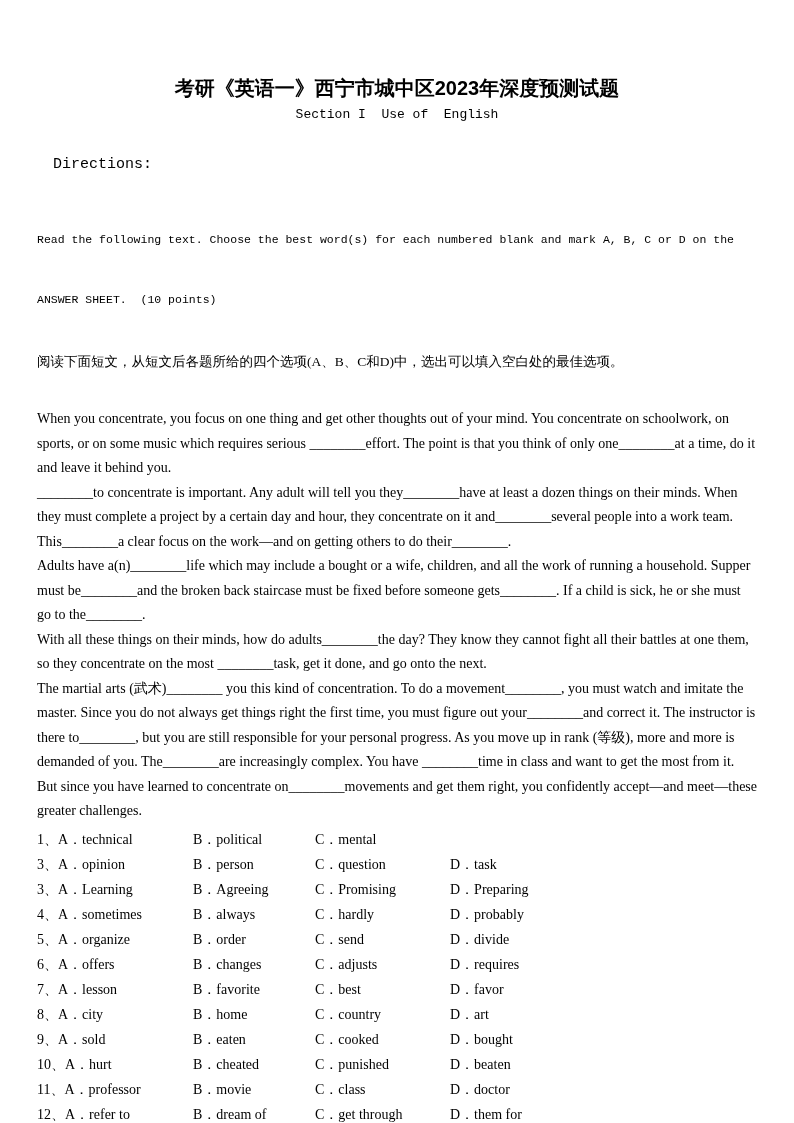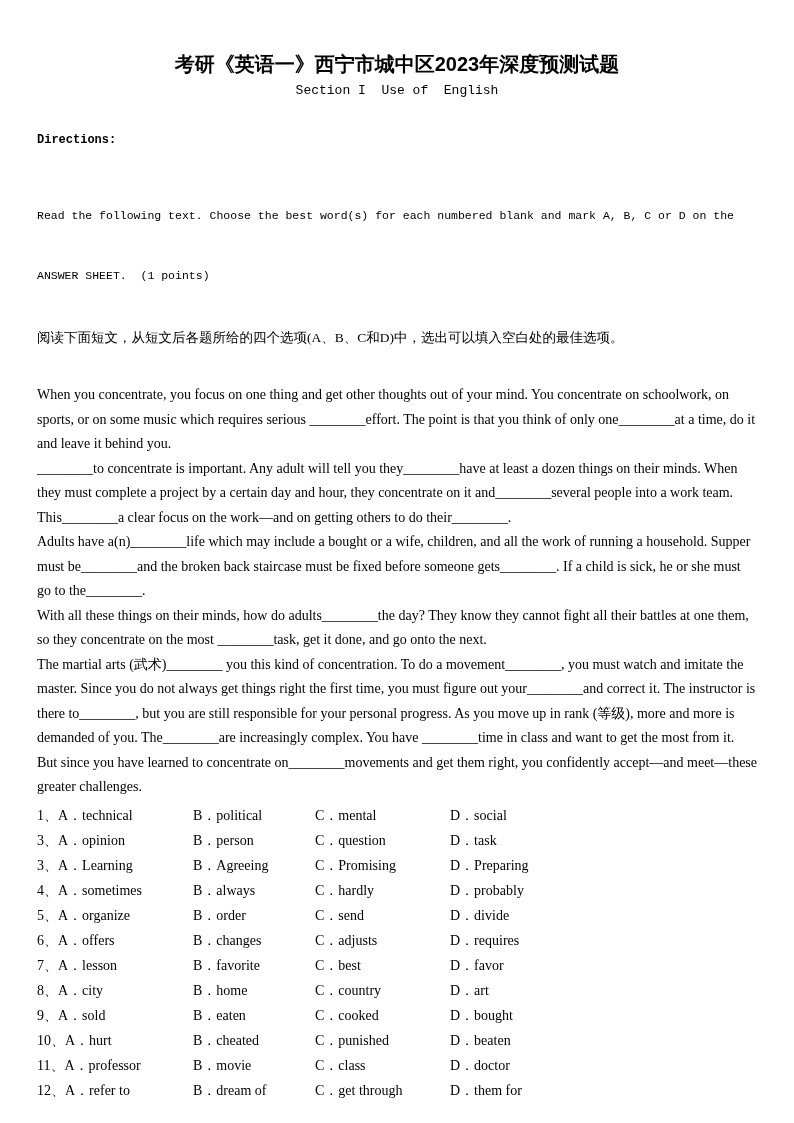--- a/index.html
+++ b/index.html
@@ -10,21 +10,21 @@
   }
   body {
     width: 794px;
     height: 1123px;
     overflow: hidden;
   }
   .page {
     box-sizing: border-box;
     width: 794px;
     height: 1123px;
-    padding: 52px 37px 0 37px;
+    padding: 76px 37px 0 37px;
     background: #ffffff;
   }
   .doc-title {
     margin: 0;
     font-family: "Liberation Sans", "DejaVu Sans", sans-serif;
     font-weight: bold;
     font-size: 20px;
     line-height: 24px;
     text-align: center;
     letter-spacing: 0px;
@@ -38,22 +38,23 @@
     white-space: pre-wrap;
   }
   .directions {
     margin-top: 4px;
     font-family: "Liberation Mono", "DejaVu Sans Mono", monospace;
     font-size: 11.5px;
     line-height: 15px;
     white-space: pre-wrap;
   }
   .dir-label {
-    font-weight: bold;
-    font-size: 12px;
+    font-weight: normal;
+    font-size: 15px;
+    margin-left: 16px;
   }
   .dir-line-cn {
     font-family: "Liberation Serif", "DejaVu Serif", serif;
     font-size: 13.5px;
     line-height: 17px;
     margin-top: 1px;
     white-space: pre-wrap;
   }
   .passage {
     margin-top: 7px;
@@ -87,21 +88,21 @@
 
   <h1 class="doc-title">考研《英语一》西宁市城中区2023年深度预测试题</h1>
 
   <div class="section-heading">Section I  Use of  English</div>
 
   <div class="directions">
     <div class="dir-label">Directions:</div>
     <div id="dir-lines-en">
   <div class="dir-line">Read the following text. Choose the best word(s) for each numbered blank and mark A, B, C or D on the</div>
 
-  <div class="dir-line">ANSWER SHEET.  (1 points)</div>
+  <div class="dir-line">ANSWER SHEET.  (10 points)</div>
 </div>
     <div class="dir-line-cn">阅读下面短文，从短文后各题所给的四个选项(A、B、C和D)中，选出可以填入空白处的最佳选项。</div>
   </div>
 
   <div class="passage" id="passage">
   <p>When you concentrate, you focus on one thing and get other thoughts out of your mind. You concentrate on schoolwork, on sports, or on some music which requires serious ________effort. The point is that you think of only one________at a time, do it and leave it behind you.</p>
 
   <p>________to concentrate is important. Any adult will tell you they________have at least a dozen things on their minds. When they must complete a project by a certain day and hour, they concentrate on it and________several people into a work team. This________a clear focus on the work—and on getting others to do their________.</p>
 
   <p>Adults have a(n)________life which may include a bought or a wife, children, and all the work of running a household. Supper must be________and the broken back staircase must be fixed before someone gets________. If a child is sick, he or she must go to the________.</p>
@@ -109,21 +110,20 @@
   <p>With all these things on their minds, how do adults________the day? They know they cannot fight all their battles at one them, so they concentrate on the most ________task, get it done, and go onto the next.</p>
 
   <p>The martial arts (武术)________ you this kind of concentration. To do a movement________, you must watch and imitate the master. Since you do not always get things right the first time, you must figure out your________and correct it. The instructor is there to________, but you are still responsible for your personal progress. As you move up in rank (等级), more and more is demanded of you. The________are increasingly complex. You have ________time in class and want to get the most from it. But since you have learned to concentrate on________movements and get them right, you confidently accept—and meet—these greater challenges.</p>
 </div>
 
   <div class="questions" id="questions">
   <div class="q-row">
     <span class="q-cell">1、A．technical</span>
     <span class="q-cell">B．political</span>
     <span class="q-cell">C．mental</span>
-    <span class="q-cell">D．social</span>
   </div>
 
   <div class="q-row">
     <span class="q-cell">3、A．opinion</span>
     <span class="q-cell">B．person</span>
     <span class="q-cell">C．question</span>
     <span class="q-cell">D．task</span>
   </div>
 
   <div class="q-row">

